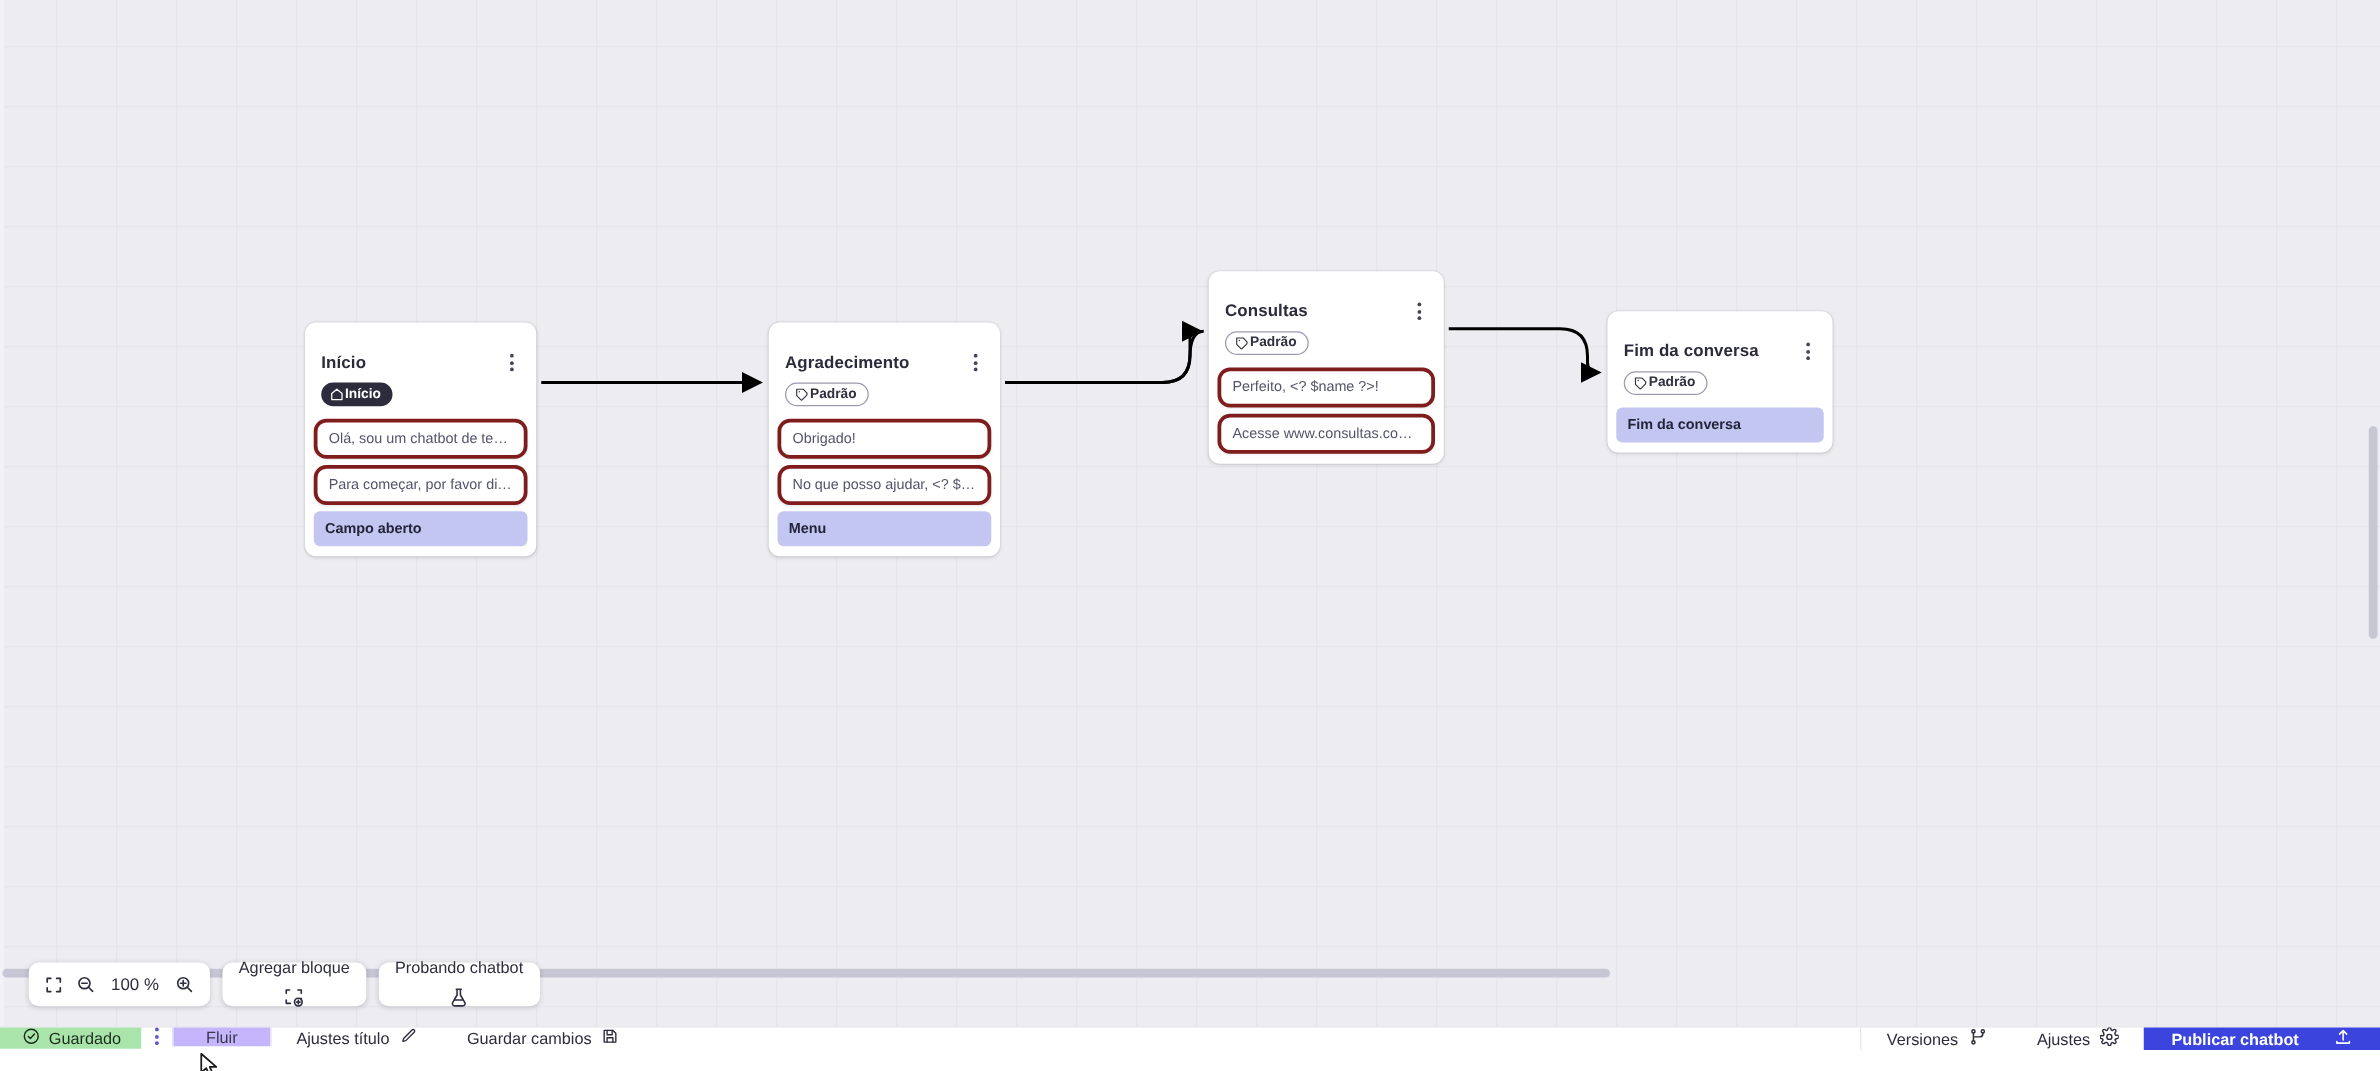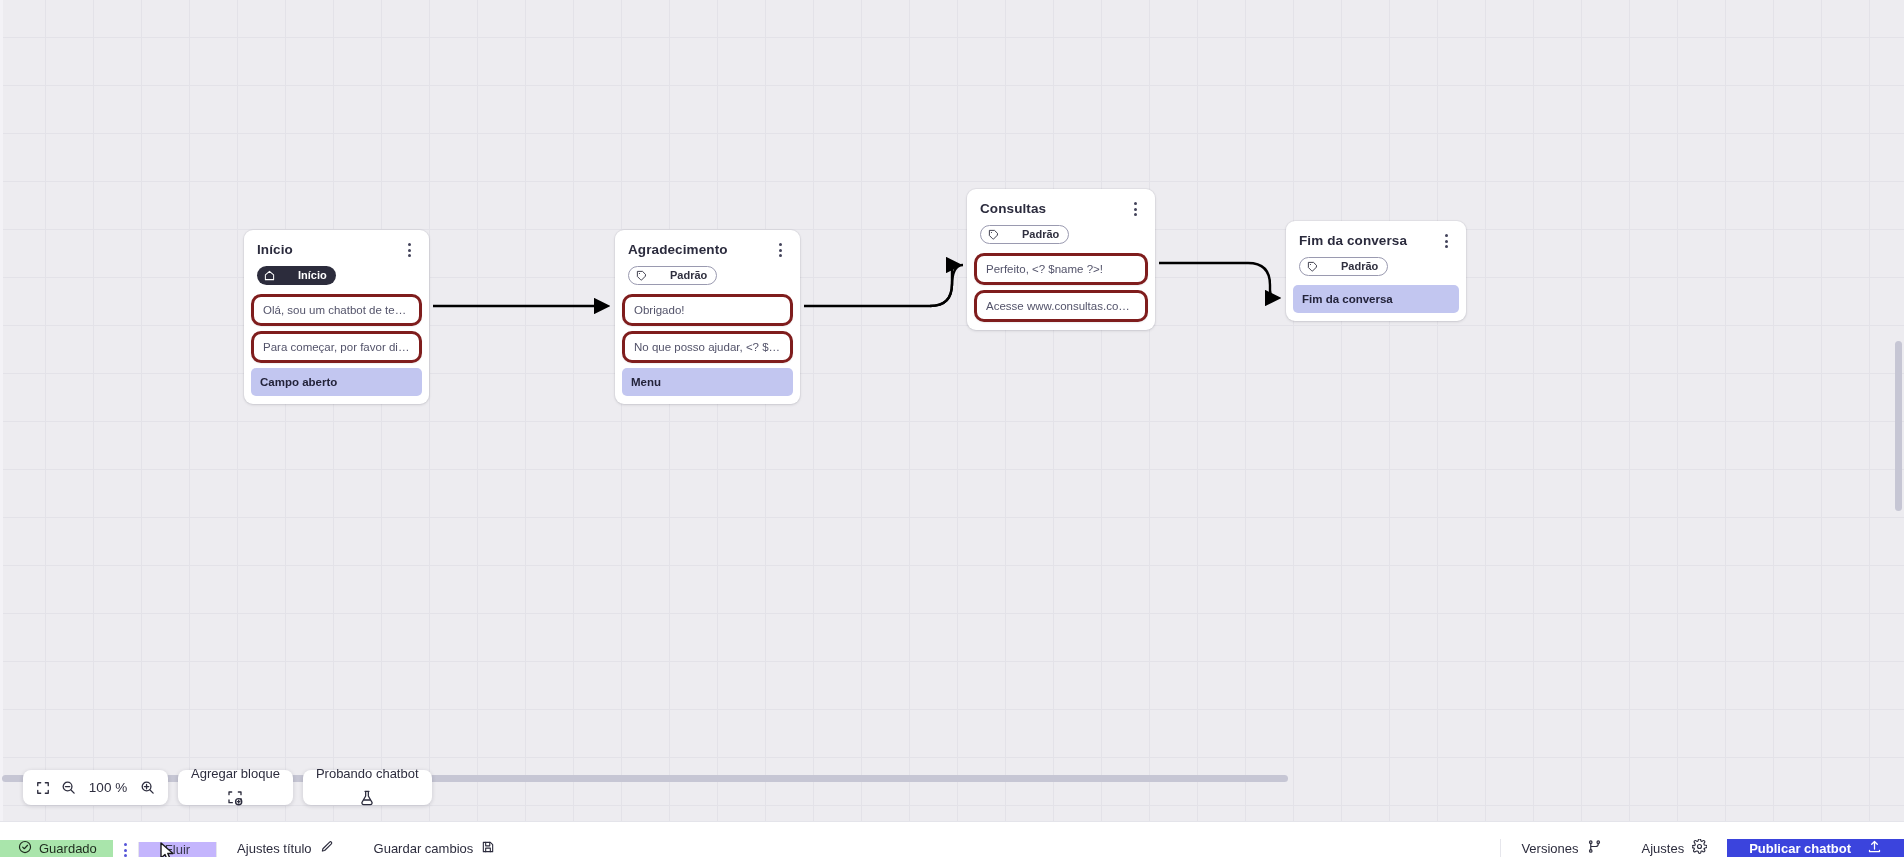--- a/index.html
+++ b/index.html
@@ -33,22 +33,23 @@
   }
 
   #edges { position: absolute; left: 0; top: 0; width: 1904px; height: 821px; }
 
   
   .node {
     position: absolute;
     background: #ffffff;
     border-radius: 9px;
     box-shadow: 0 1px 3px rgba(20,20,40,.13), 0 0 0 1px rgba(20,20,40,.04);
-    padding: 7px 7px 8px 7px;
+    padding: 19px 7px 8px 7px;
     user-select: none;
+    margin-top: 28px;
   }
   .node-head {
     display: flex;
     align-items: flex-start;
     justify-content: space-between;
     padding: 5px 5px 0 6px;
   }
   .node-title {
     font-size: 13.5px;
     font-weight: 700;
@@ -64,21 +65,21 @@
     cursor: pointer;
     margin-top: -1px;
   }
   .kebab i { width: 3px; height: 3px; border-radius: 50%; background: #43435a; display: block; }
 
   .badge-row { padding: 7px 6px 6px 6px; }
 
   .badge {
     display: inline-flex;
     align-items: center;
-    gap: 23px;
+    gap: 1px;
     height: 19px;
     padding: 0 9px 0 7px;
     border-radius: 10px;
     font-size: 11px;
     font-weight: 700;
     line-height: 1;
   }
   .badge.start { background: #2c2c3c; color: #ffffff; }
   .badge.default {
     background: #ffffff;
@@ -164,21 +165,21 @@
   .icon-btn { cursor: pointer; display: flex; align-items: center; }
 
   
   #statusbar {
     position: absolute;
     left: 0; bottom: 0;
     width: 1904px; height: 36px;
     background: #ffffff;
     border-top: 1px solid #e4e4ea;
     display: flex;
-    align-items: flex-end;
+    align-items: flex-start;
     z-index: 30;
   }
   .sb-saved {
     background: #a9e5ab;
     display: flex; align-items: center;
     gap: 7px;
     padding: 0 16px 0 18px;
     font-size: 13px;
     color: #1d2b1d;
     font-weight: 400;
@@ -210,21 +211,21 @@
     padding: 0 26px;
   }
   .sb-sep { width: 1px; background: #e6e6ec; }
   #sb-right { margin-left: auto; display: flex; align-items: stretch; }
   .sb-publish {
     background: #3b44dd;
     color: #ffffff;
     font-weight: 700;
     font-size: 13px;
     display: flex; align-items: center;
-    gap: 16px;
+    gap: 28px;
     padding: 0 22px;
     cursor: pointer;
     white-space: nowrap;
   }
 
   
   #vscroll {
     position: absolute;
     right: 2px; top: 341px;
     width: 7px; height: 170px;

